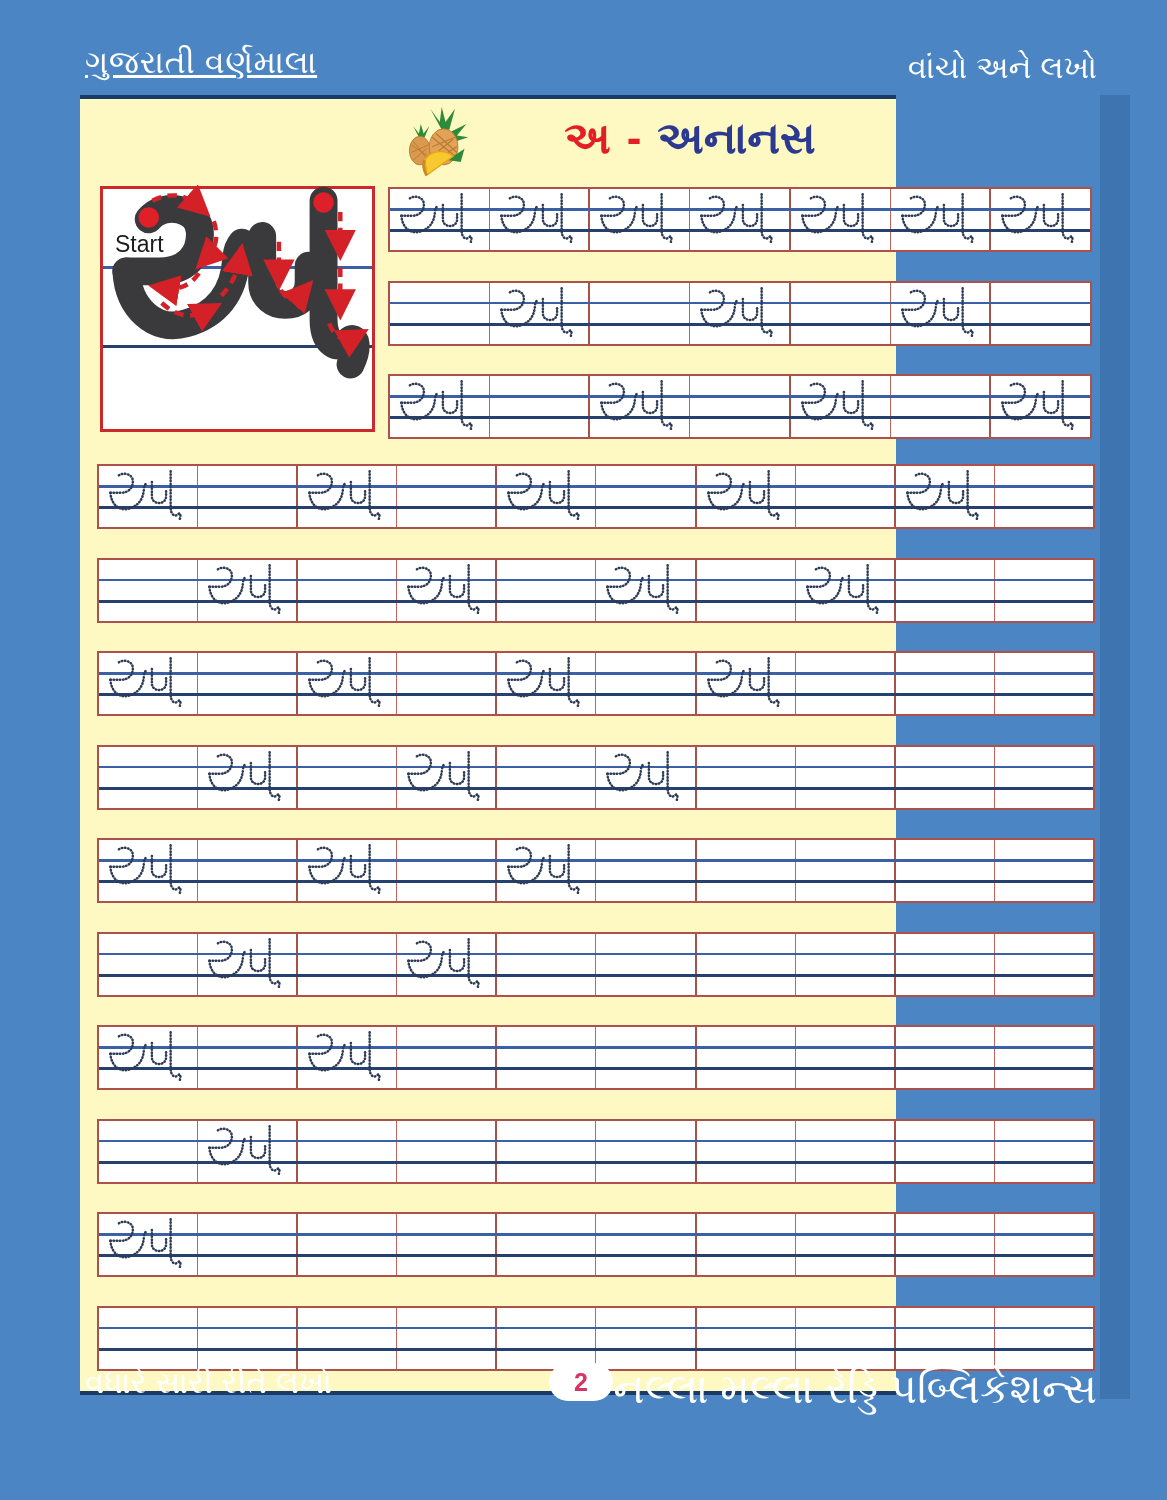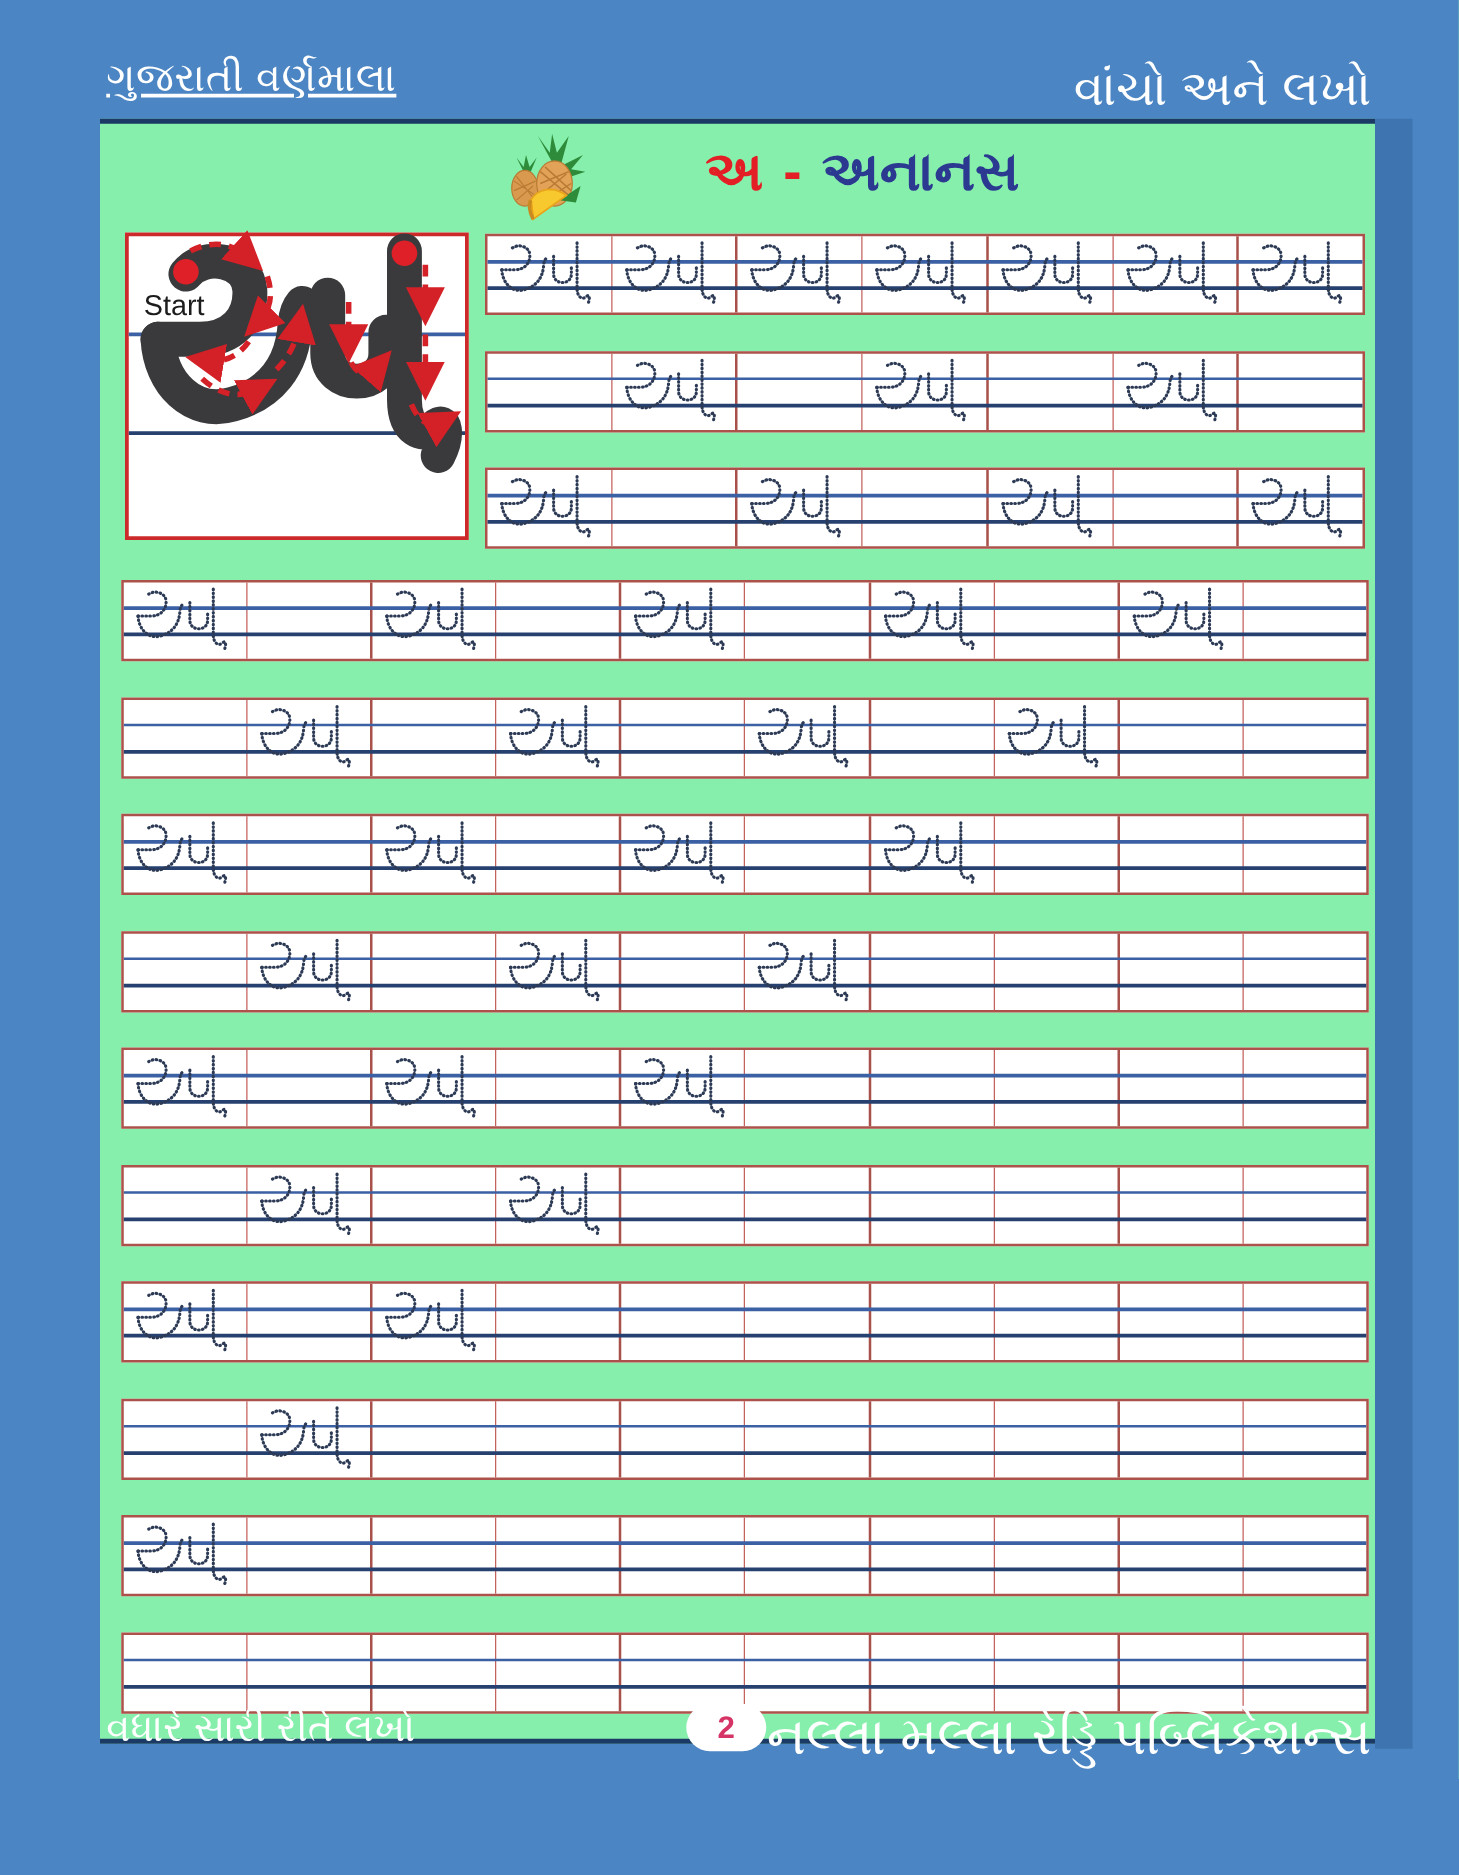--- a/index.html
+++ b/index.html
@@ -7,33 +7,33 @@
     width:1167px;height:1500px;position:relative;
     background:#4b85c3;
     font-family:"Liberation Sans", sans-serif;
     overflow:hidden;
   }
   
   .band{position:absolute;left:0;width:1167px;color:#ffffff;}
   .band.top{top:0;height:95px;}
   .band.bottom{top:1355px;height:101px;}
   .hdr-left{position:absolute;left:85px;top:44px;font-size:32px;letter-spacing:.5px;text-decoration:underline;}
-  .hdr-right{position:absolute;right:70px;top:50px;font-size:39px;}
+  .hdr-right{position:absolute;right:70px;top:50px;font-size:31px;}
   .ftr-left{position:absolute;left:85px;top:10px;font-size:31px;}
   .ftr-right{position:absolute;right:70px;top:10px;font-size:42px;}
   .page-pill{
     position:absolute;left:549px;top:8px;width:64px;height:38px;
     background:#ffffff;border-radius:20px;text-align:center;
     line-height:38px;font-size:25px;color:#d63366;font-weight:bold;
   }
   .right-stripe{position:absolute;left:1100px;top:95px;width:30px;height:1304px;background:#3e74b0;}
   
   .paper{
-    position:absolute;left:80px;top:95px;width:1020px;height:1300px;
-    background:#86efac;border-top:4px solid #1b3a66;border-bottom:4px solid #1b3a66;
+    position:absolute;left:80px;top:95px;width:816px;height:1300px;
+    background:#fef9c3;border-top:4px solid #1b3a66;border-bottom:4px solid #1b3a66;
     box-sizing:border-box;
   }
   
   .title-row{position:absolute;left:0;top:2px;width:1020px;height:82px;}
   .pineapple{position:absolute;left:318px;top:3px;width:76px;height:78px;}
   .page-title{
     position:absolute;left:400px;top:12px;width:420px;text-align:center;
     font-size:44px;font-weight:bold;white-space:nowrap;
   }
   .title-letter{color:#e31e24;}

